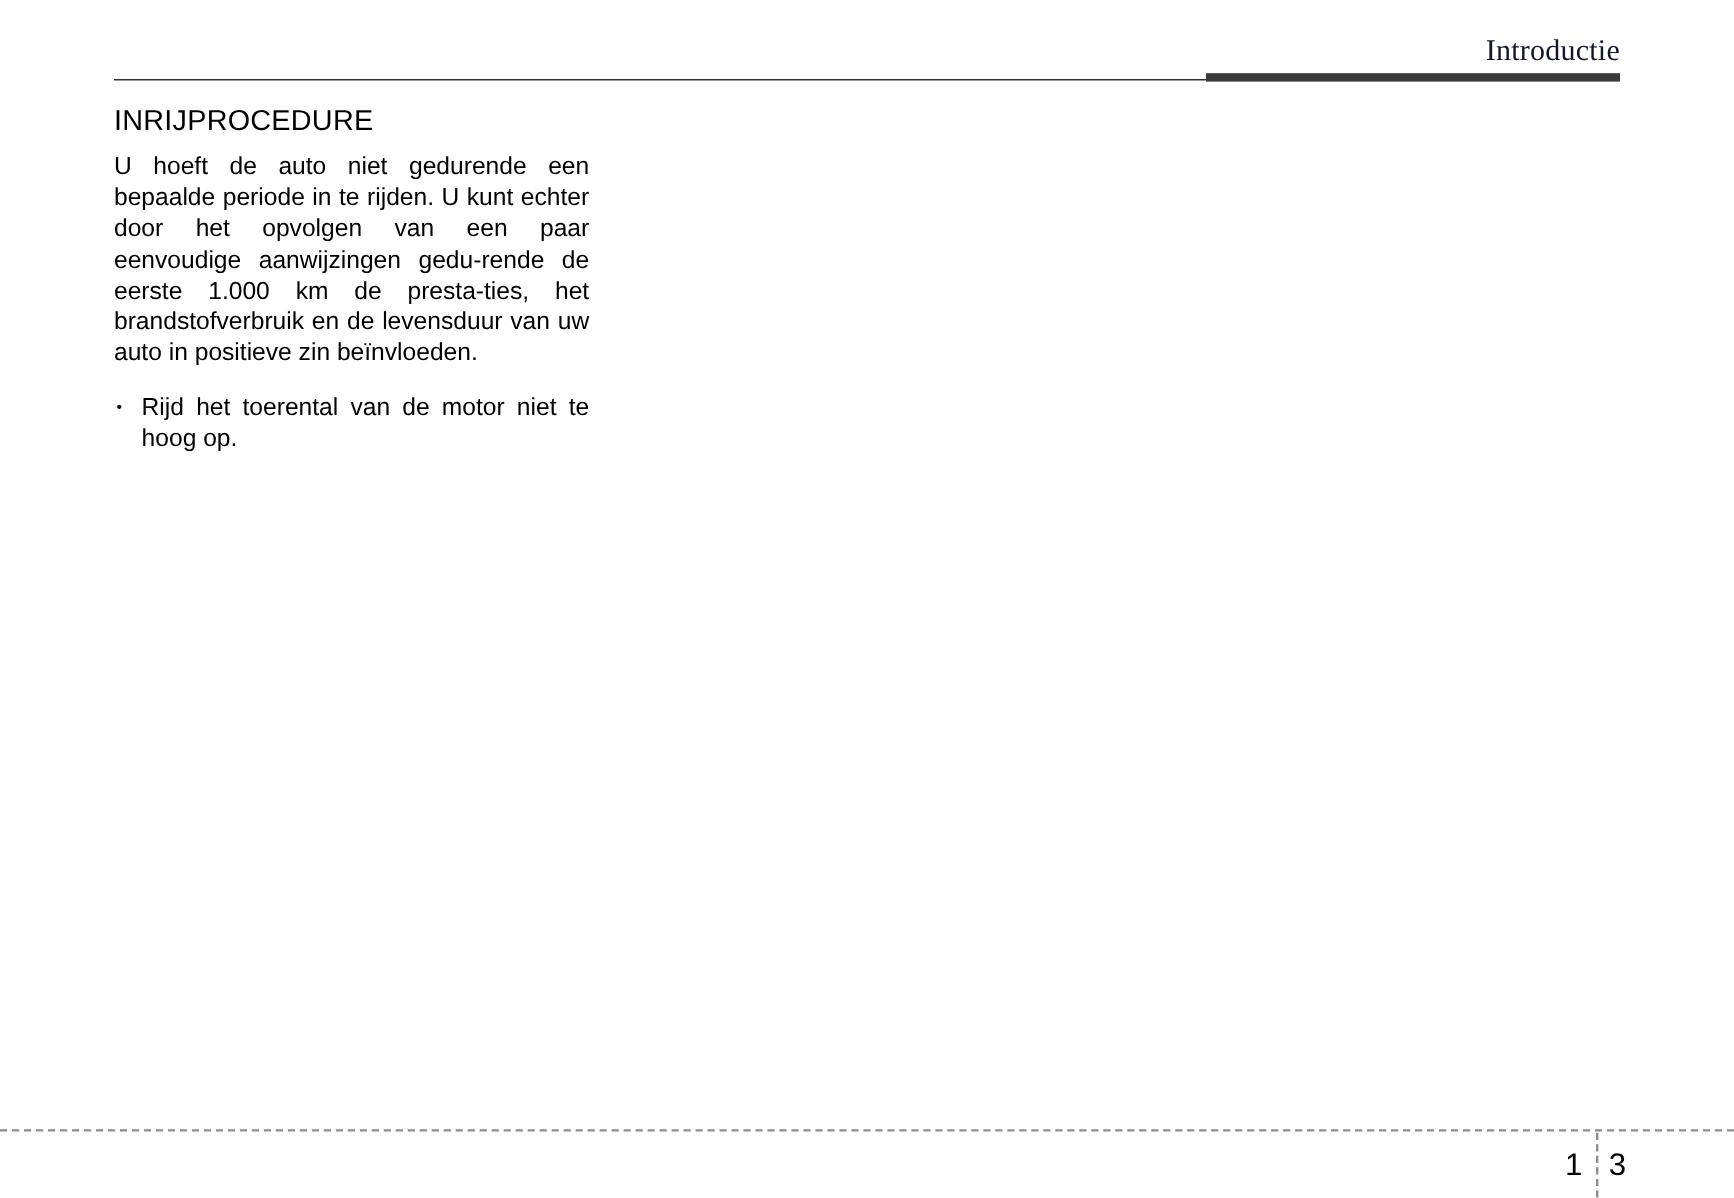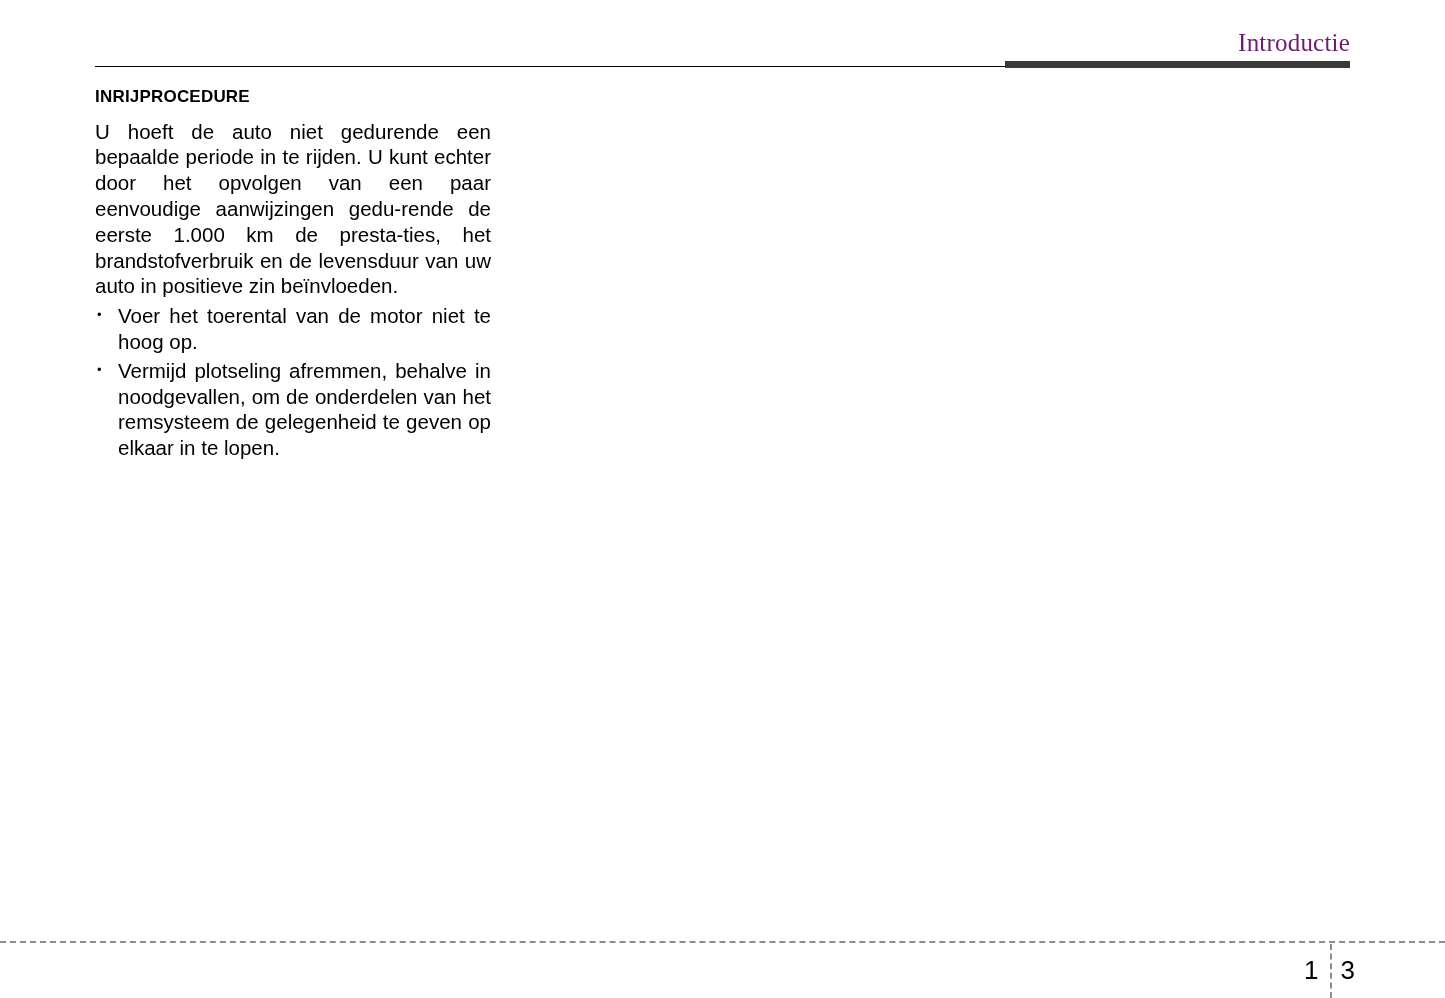--- a/index.html
+++ b/index.html
@@ -23,21 +23,21 @@
     left: 95px;
     right: 95px;
     height: 45px;
   }
   .header-title {
     position: absolute;
     right: 0;
     top: 0;
     font-family: "Liberation Serif", serif;
     font-size: 25px;
-    color: #701a75;
+    color: #0f172a;
     letter-spacing: 0.2px;
     line-height: 1;
   }
   .header-rule {
     position: absolute;
     left: 0;
     right: 0;
     top: 36px;
     height: 1px;
     background: #000000;
@@ -52,32 +52,32 @@
   }
 
   
   .content-col {
     position: absolute;
     top: 88px;
     left: 95px;
     width: 396px;
   }
   .section-title {
-    font-size: 17px;
-    font-weight: bold;
+    font-size: 24px;
+    font-weight: normal;
     letter-spacing: 0.2px;
     margin: 0 0 12px 0;
     line-height: 1.1;
   }
   .body-para {
     font-size: 20.5px;
     line-height: 25.8px;
     text-align: justify;
     text-justify: inter-word;
-    margin: 0 0 4px 0;
+    margin: 0 0 20px 0;
     -webkit-hyphens: manual;
     hyphens: manual;
   }
   .bullet-list {
     list-style: none;
     margin: 0;
     padding: 0;
   }
   .bullet-item {
     position: relative;
@@ -147,22 +147,21 @@
   <div class="header-rule"></div>
   <div class="header-rule-thick"></div>
 </div>
 
 <div class="content-col">
   <h1 class="section-title">INRIJPROCEDURE</h1>
 
   <p class="body-para">U hoeft de auto niet gedurende een bepaalde periode in te rijden. U kunt echter door het opvolgen van een paar eenvoudige aanwijzingen gedu-rende de eerste 1.000 km de presta-ties, het brandstofverbruik en de levensduur van uw auto in positieve zin beïnvloeden.</p>
 
   <ul class="bullet-list">
-    <li class="bullet-item">Voer het toerental van de motor niet te hoog op.</li>
-    <li class="bullet-item">Vermijd plotseling afremmen, behalve in noodgevallen, om de onderdelen van het remsysteem de gelegenheid te geven op elkaar in te lopen.</li>
+    <li class="bullet-item">Rijd het toerental van de motor niet te hoog op.</li>
   </ul>
 </div>
 
 <div class="footer-dashes"></div>
 <div class="footer-sep"></div>
 <div class="footer-page">
   <span class="footer-chapter">1</span>
   <span class="footer-number">3</span>
 </div>
 

